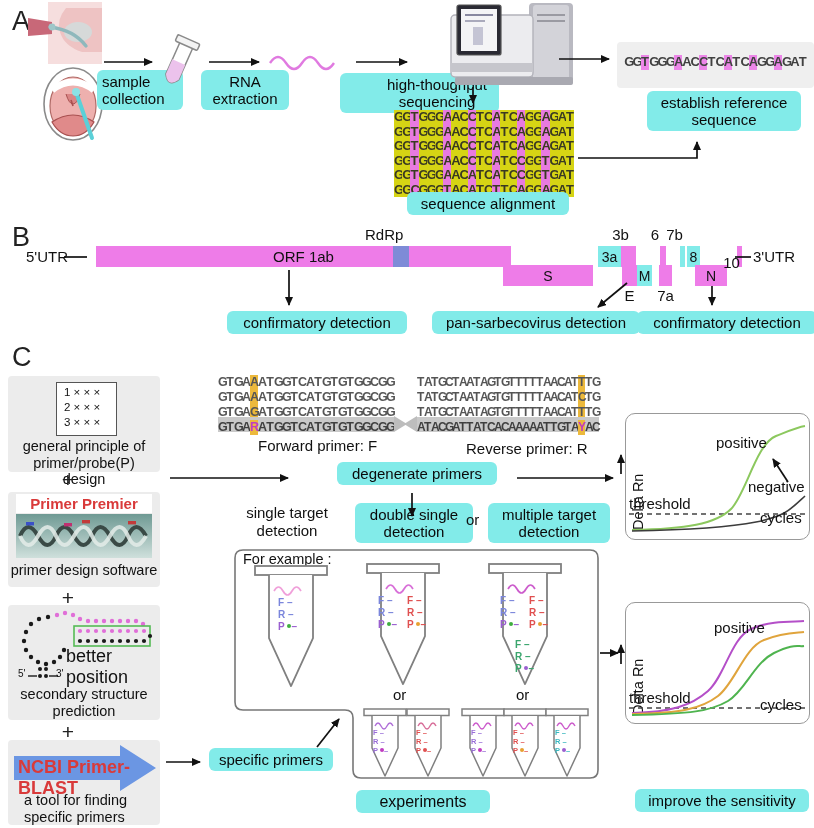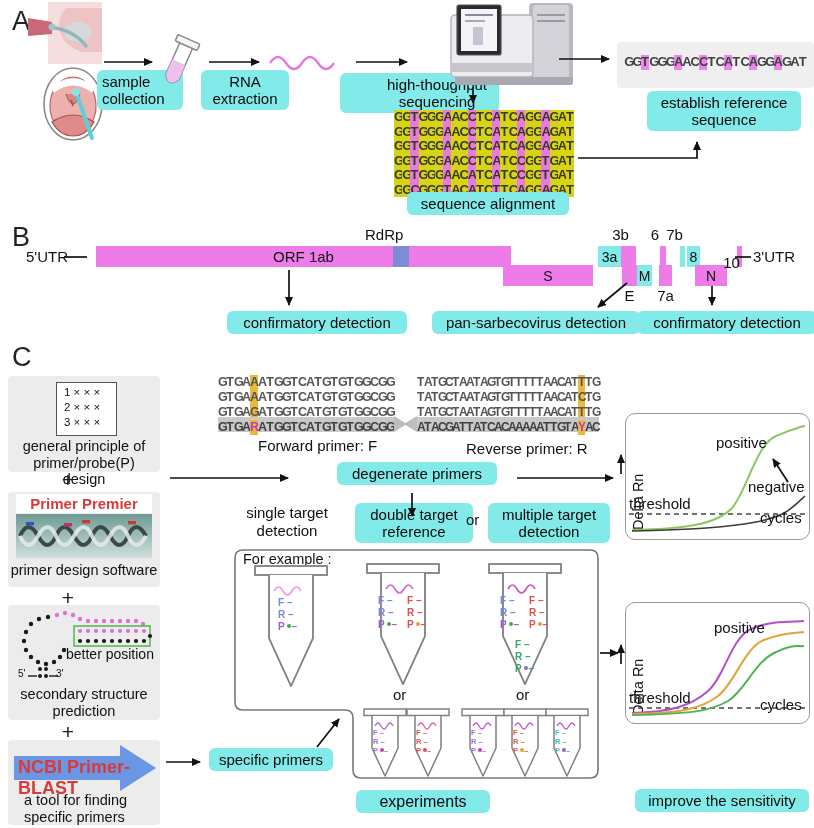--- a/index.html
+++ b/index.html
@@ -248,21 +248,21 @@
           <circle cx="134" cy="34" r="2.1"></circle>
         <circle cx="140" cy="29" r="2.1"></circle>
         <circle cx="30" cy="62" r="2"></circle>
           <circle cx="36" cy="62" r="2"></circle>
         <circle cx="30" cy="69" r="2"></circle>
           <circle cx="36" cy="69" r="2"></circle>
       </g>
       <line x1="18" y1="69" x2="27" y2="69" stroke="#1a1a1a" stroke-width="1.4"></line>
       <line x1="39" y1="69" x2="48" y2="69" stroke="#1a1a1a" stroke-width="1.4"></line>
     </svg>
-    <div class="abs" style="left:58px;top:41px;font-size:14px;">better position</div>
+    <div class="abs" style="left:58px;top:41px;font-size:18px;">better position</div>
     <div class="abs" style="left:10px;top:63px;font-size:10px;">5'</div>
     <div class="abs" style="left:48px;top:63px;font-size:10px;">3'</div>
     <div class="abs caption" style="left:2px;top:81px;width:148px;">secondary structure prediction</div>
   </div>
 
   <div class="abs plus" style="left:56px;top:720px;width:24px;">+</div>
 
   <div class="abs graybox" style="left:8px;top:740px;width:152px;height:85px;">
     <svg class="abs" style="left:4px;top:4px;" width="146" height="48" viewBox="0 0 146 48">
       <polygon points="2,12 108,12 108,1 144,24 108,47 108,36 2,36" fill="#6b96e3"></polygon>
@@ -283,21 +283,21 @@
     <span class="primer-row"><span class="sq">T</span><span class="sq">A</span><span class="sq">T</span><span class="sq">G</span><span class="sq">C</span><span class="sq">T</span><span class="sq">A</span><span class="sq">A</span><span class="sq">T</span><span class="sq">A</span><span class="sq">G</span><span class="sq">T</span><span class="sq">G</span><span class="sq">T</span><span class="sq">T</span><span class="sq">T</span><span class="sq">T</span><span class="sq">T</span><span class="sq">A</span><span class="sq">A</span><span class="sq">C</span><span class="sq">A</span><span class="sq">T</span><span class="sq hl">T</span><span class="sq">T</span><span class="sq">G</span></span>
     <span class="primer-row"><span class="sq">T</span><span class="sq">A</span><span class="sq">T</span><span class="sq">G</span><span class="sq">C</span><span class="sq">T</span><span class="sq">A</span><span class="sq">A</span><span class="sq">T</span><span class="sq">A</span><span class="sq">G</span><span class="sq">T</span><span class="sq">G</span><span class="sq">T</span><span class="sq">T</span><span class="sq">T</span><span class="sq">T</span><span class="sq">T</span><span class="sq">A</span><span class="sq">A</span><span class="sq">C</span><span class="sq">A</span><span class="sq">T</span><span class="sq hl">C</span><span class="sq">T</span><span class="sq">G</span></span>
     <span class="primer-row"><span class="sq">T</span><span class="sq">A</span><span class="sq">T</span><span class="sq">G</span><span class="sq">C</span><span class="sq">T</span><span class="sq">A</span><span class="sq">A</span><span class="sq">T</span><span class="sq">A</span><span class="sq">G</span><span class="sq">T</span><span class="sq">G</span><span class="sq">T</span><span class="sq">T</span><span class="sq">T</span><span class="sq">T</span><span class="sq">T</span><span class="sq">A</span><span class="sq">A</span><span class="sq">C</span><span class="sq">A</span><span class="sq">T</span><span class="sq hl">T</span><span class="sq">T</span><span class="sq">G</span></span>
     <span class="primer-row deg"><span class="sq">A</span><span class="sq">T</span><span class="sq">A</span><span class="sq">C</span><span class="sq">G</span><span class="sq">A</span><span class="sq">T</span><span class="sq">T</span><span class="sq">A</span><span class="sq">T</span><span class="sq">C</span><span class="sq">A</span><span class="sq">C</span><span class="sq">A</span><span class="sq">A</span><span class="sq">A</span><span class="sq">A</span><span class="sq">A</span><span class="sq">T</span><span class="sq">T</span><span class="sq">G</span><span class="sq">T</span><span class="sq">A</span><span class="sq hl">Y</span><span class="sq">A</span><span class="sq">C</span></span>
   </div>
   <div class="abs txt" style="left:466px;top:440px;">Reverse primer: R</div>
 
   <div class="abs cyan-label" style="left:337px;top:462px;width:150px;">degenerate primers</div>
 
   <div class="abs txt" style="left:234px;top:504px;width:106px;text-align:center;">single target detection</div>
-  <div class="abs cyan-label" style="left:355px;top:503px;width:108px;">double target reference</div>
+  <div class="abs cyan-label" style="left:355px;top:503px;width:108px;">double single detection</div>
   <div class="abs txt" style="left:466px;top:511px;">or</div>
   <div class="abs cyan-label" style="left:488px;top:503px;width:112px;">multiple target detection</div>
 
   <div class="abs chart" style="left:625px;top:413px;width:183px;height:125px;">
     <div class="abs vlabel" style="left:4px;top:8px;height:108px;">Delta Rn</div>
     <svg class="abs" style="left:0;top:0;" width="183" height="125" viewBox="0 0 183 125">
       <line x1="3" y1="100" x2="180" y2="100" stroke="#444" stroke-width="1.3" stroke-dasharray="5,4"></line>
       <path d="M6,116 C60,115 90,110 105,95 S130,30 150,22 S172,13 179,12" fill="none" stroke-width="2" stroke="#8cc85e"></path>
       <path d="M6,117 C60,116 100,114 130,108 S165,95 179,82" fill="none" stroke-width="1.6" stroke="#3c3c3c"></path>
     </svg>

